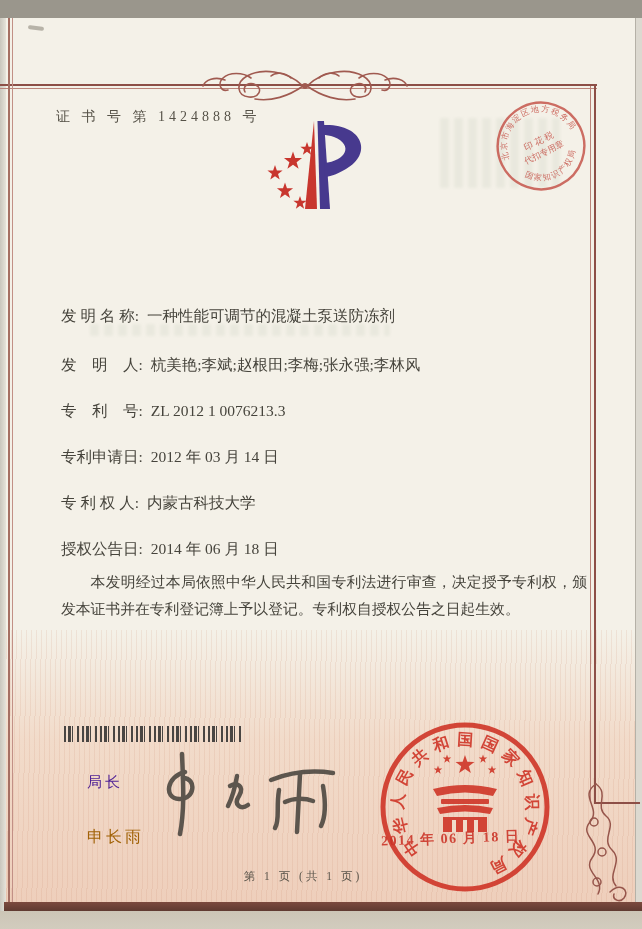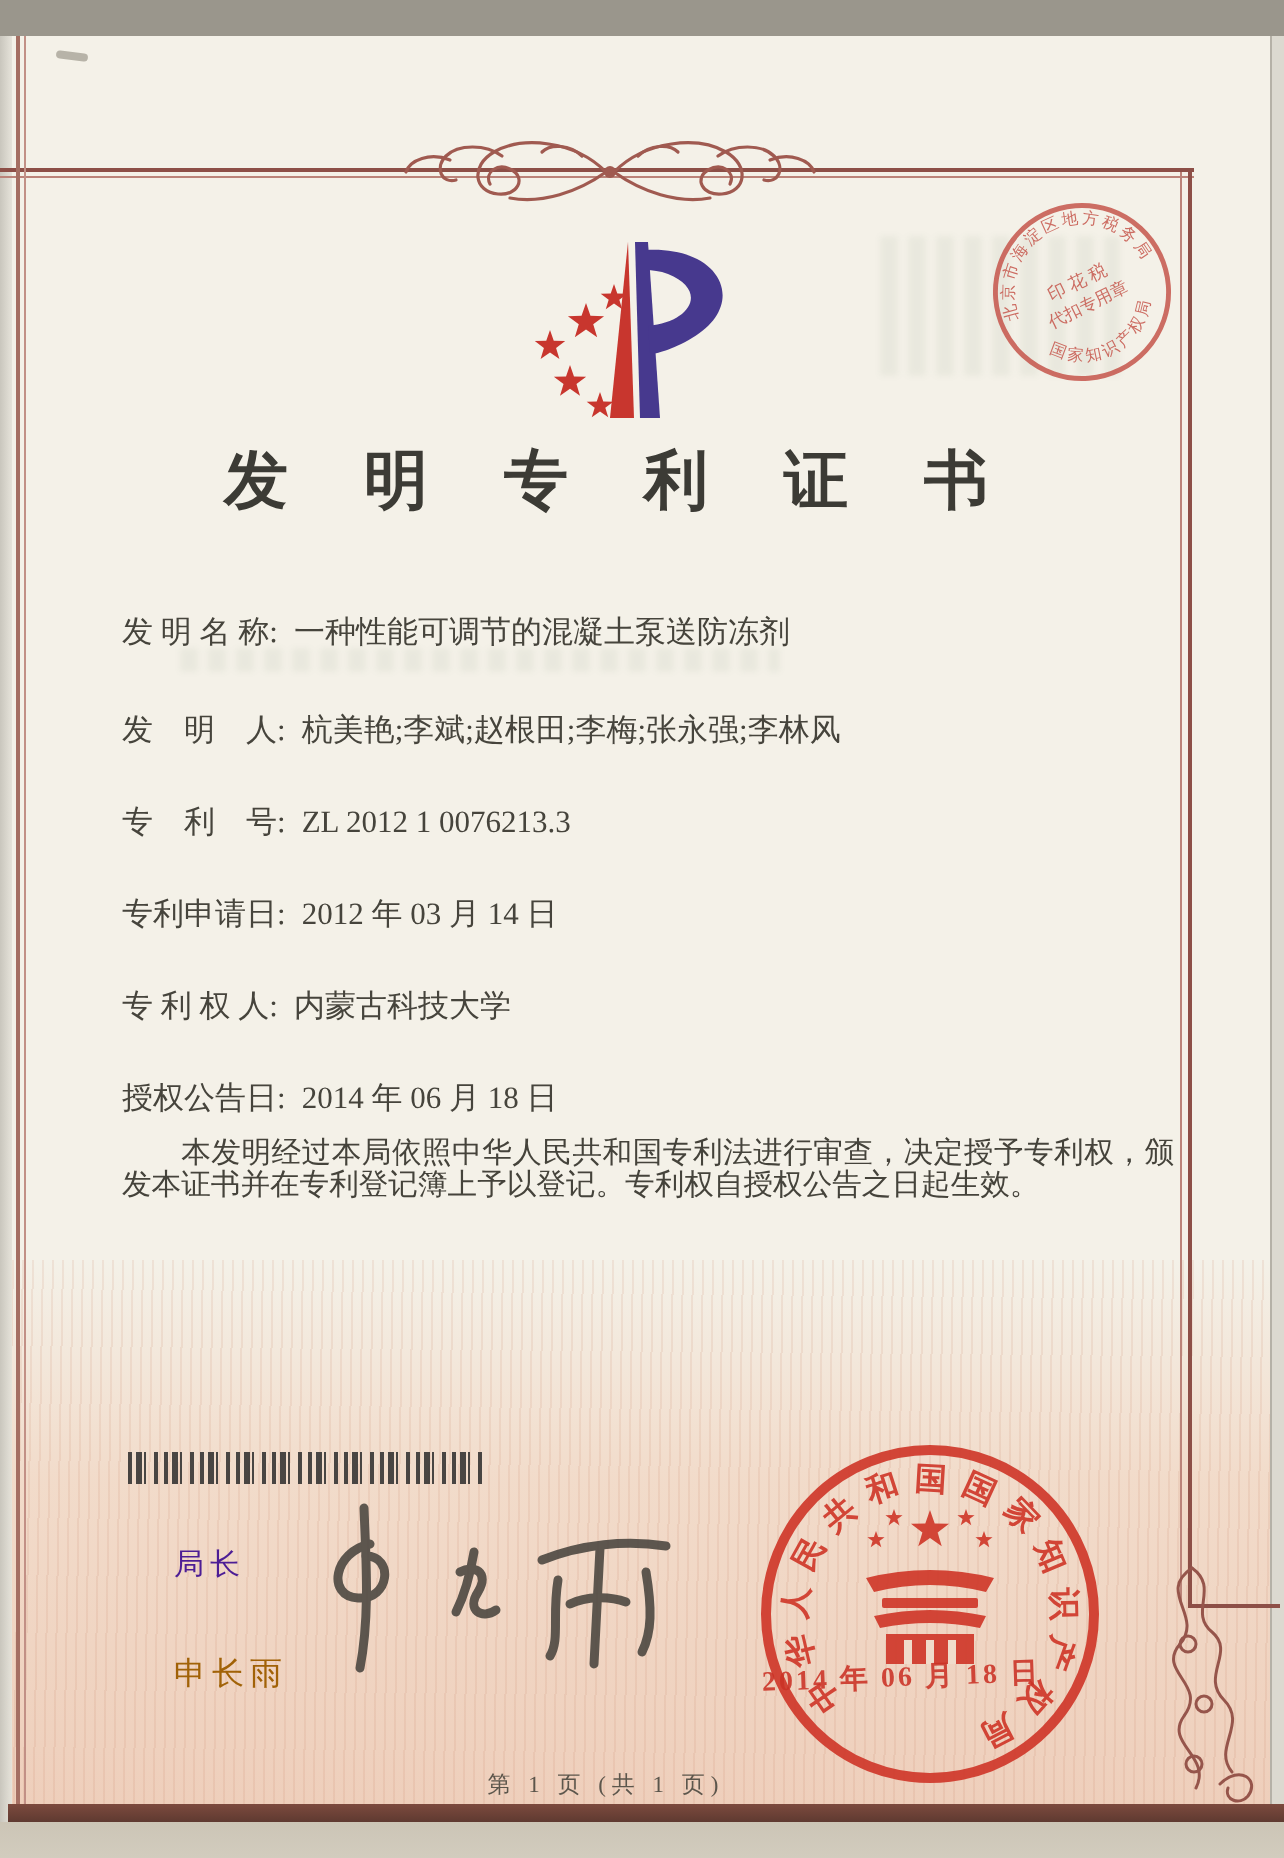--- a/index.html
+++ b/index.html
@@ -23,32 +23,32 @@
   
   .smudge{opacity:.14;filter:blur(1.5px);pointer-events:none;
      background:repeating-linear-gradient(90deg, rgba(110,135,105,.55) 0 9px, rgba(0,0,0,0) 9px 14px);}
   
   .cert-number{left:56px;top:90px;font-size:14px;letter-spacing:4px;color:#565248;}
   .title{left:10px;top:201px;width:586px;text-align:center;font-size:32px;font-weight:700;
          letter-spacing:15px;text-indent:15px;color:#3c3b35;}
   .fields{left:61px;top:288px;width:530px;font-size:15.5px;color:#46443c;}
   .field-row{position:absolute;left:0;width:530px;white-space:nowrap;}
   .field-label{display:inline-block;margin-right:8px;}
-  .body-text{left:61px;top:551px;width:526px;font-size:14.8px;line-height:16px;
+  .body-text{left:61px;top:551px;width:526px;font-size:14.8px;line-height:27px;
              text-align:justify;color:#45433b;}
   .body-text p{margin:0;text-indent:2em;}
   .barcode{left:64px;top:708px;width:178px;height:16px;opacity:.85;
      background:repeating-linear-gradient(90deg,#2b2b2b 0 2px,transparent 2px 4px,#2b2b2b 4px 7px,
        transparent 7px 8px,#2b2b2b 8px 9px,transparent 9px 13px,#2b2b2b 13px 15px,transparent 15px 18px);}
   .sig-title{left:87px;top:755px;font-size:15px;letter-spacing:3px;color:#4c1d95;}
   .sig-name{left:87px;top:809px;font-size:16px;letter-spacing:3px;color:#a16207;}
   .seal-date{left:381px;top:812px;font-size:14px;font-weight:700;letter-spacing:1.5px;
              color:#cb3226;transform:rotate(-2deg);opacity:.88;white-space:nowrap;}
   .footer{left:10px;top:851px;width:586px;text-align:center;font-size:11.5px;
-          letter-spacing:3px;color:#5c564c;margin-top:16px;}
+          letter-spacing:3px;color:#5c564c;}
   .tax-stamp{left:492px;top:79px;transform:rotate(-26deg);opacity:.85;}
   .official-seal{left:377px;top:701px;opacity:.93;}
 </style>
 </head>
 <body>
 
 
 
 <svg width="0" height="0" aria-hidden="true">
   <defs>
@@ -82,20 +82,21 @@
         <path d="M108,20 C94,30 76,36 60,33"></path>
         <path d="M56,12 C48,6 34,6 28,12 C22,18 26,26 33,24"></path>
         <path d="M30,14 C20,10 10,14 8,20"></path>
         <path d="M96,12 C90,6 80,6 76,10"></path>
       </g>
       <use href="#orn-half" transform="translate(220,0) scale(-1,1)"></use>
     </g>
     <circle cx="110" cy="20" r="3" fill="#a05a50"></circle>
   </svg>
 
+  <div class="abs cert-number">证 书 号 第 1424888 号</div>
 
   <svg class="abs" style="left:250px;top:97px;" width="135" height="102" viewBox="0 0 135 102">
     <g fill="#c8362e">
       <use href="#star5" transform="translate(57,34) scale(0.7)"></use>
       <use href="#star5" transform="translate(43,46) scale(0.95)"></use>
       <use href="#star5" transform="translate(25,58) scale(0.8)"></use>
       <use href="#star5" transform="translate(35,76) scale(0.85)"></use>
       <use href="#star5" transform="translate(50,88) scale(0.7)"></use>
       <path d="M64,6 L55,94 L67,94 Z"></path>
     </g>
@@ -114,21 +115,20 @@
     <text font-size="10" fill="#c6564c" style="letter-spacing:1.8px;font-family:'Liberation Serif',serif;">
       <textPath href="#tax-arc-cw" startOffset="25.8%">北京市海淀区地方税务局</textPath>
     </text>
     <text font-size="10" fill="#c6564c" style="letter-spacing:1.8px;font-family:'Liberation Serif',serif;">
       <textPath href="#tax-arc-bottom" startOffset="11%">国家知识产权局</textPath>
     </text>
     <text x="60" y="57" text-anchor="middle" font-size="11" fill="#c6564c">印 花 税</text>
     <text x="60" y="72" text-anchor="middle" font-size="10.5" fill="#c6564c">代扣专用章</text>
   </svg>
 
-  <div class="abs title">发 明 专 利 证 书</div>
 
   <div class="abs fields">
     <div class="field-row" style="top:0;">
       <span class="field-label">发 明 名 称:</span><span>一种性能可调节的混凝土泵送防冻剂</span>
     </div>
     <div class="field-row" style="top:49px;">
       <span class="field-label">发　明　人:</span><span>杭美艳;李斌;赵根田;李梅;张永强;李林风</span>
     </div>
     <div class="field-row" style="top:95px;">
       <span class="field-label">专　利　号:</span><span>ZL 2012 1 0076213.3</span>

